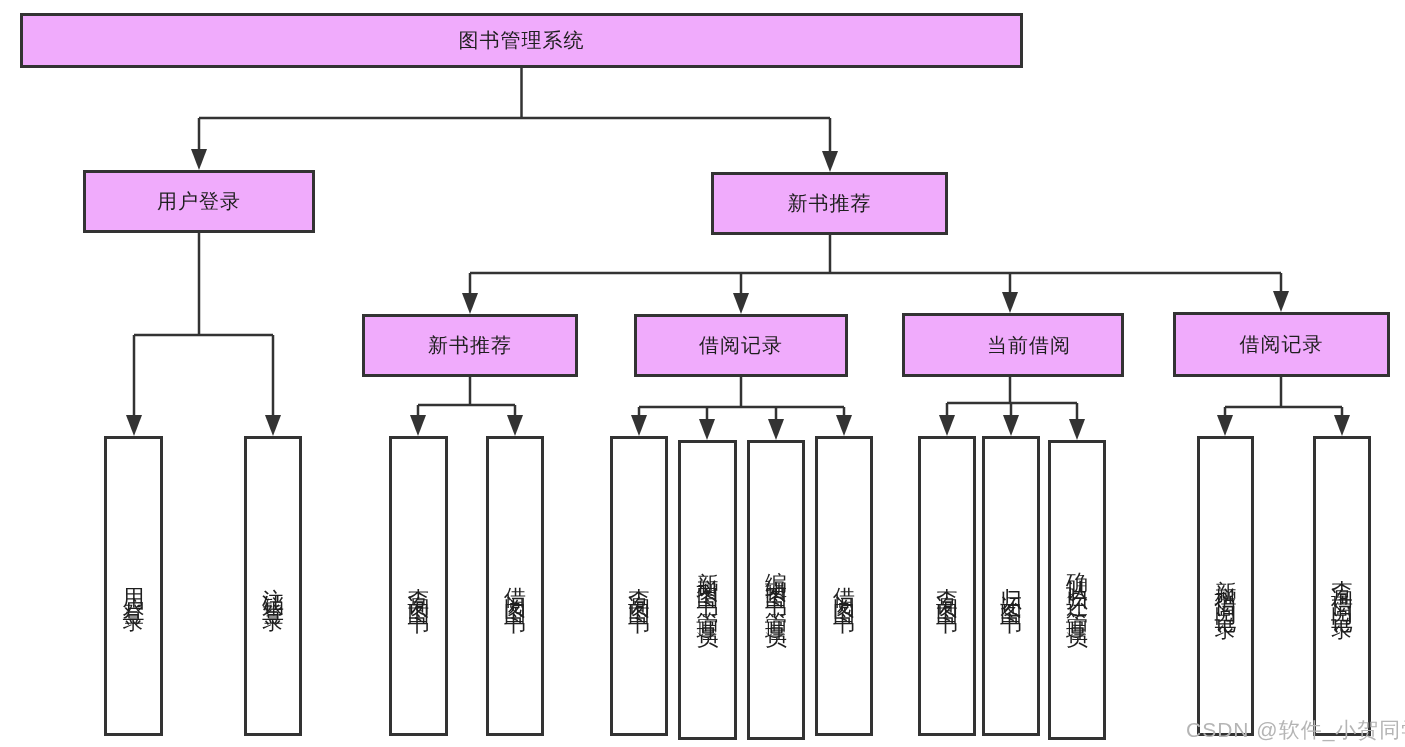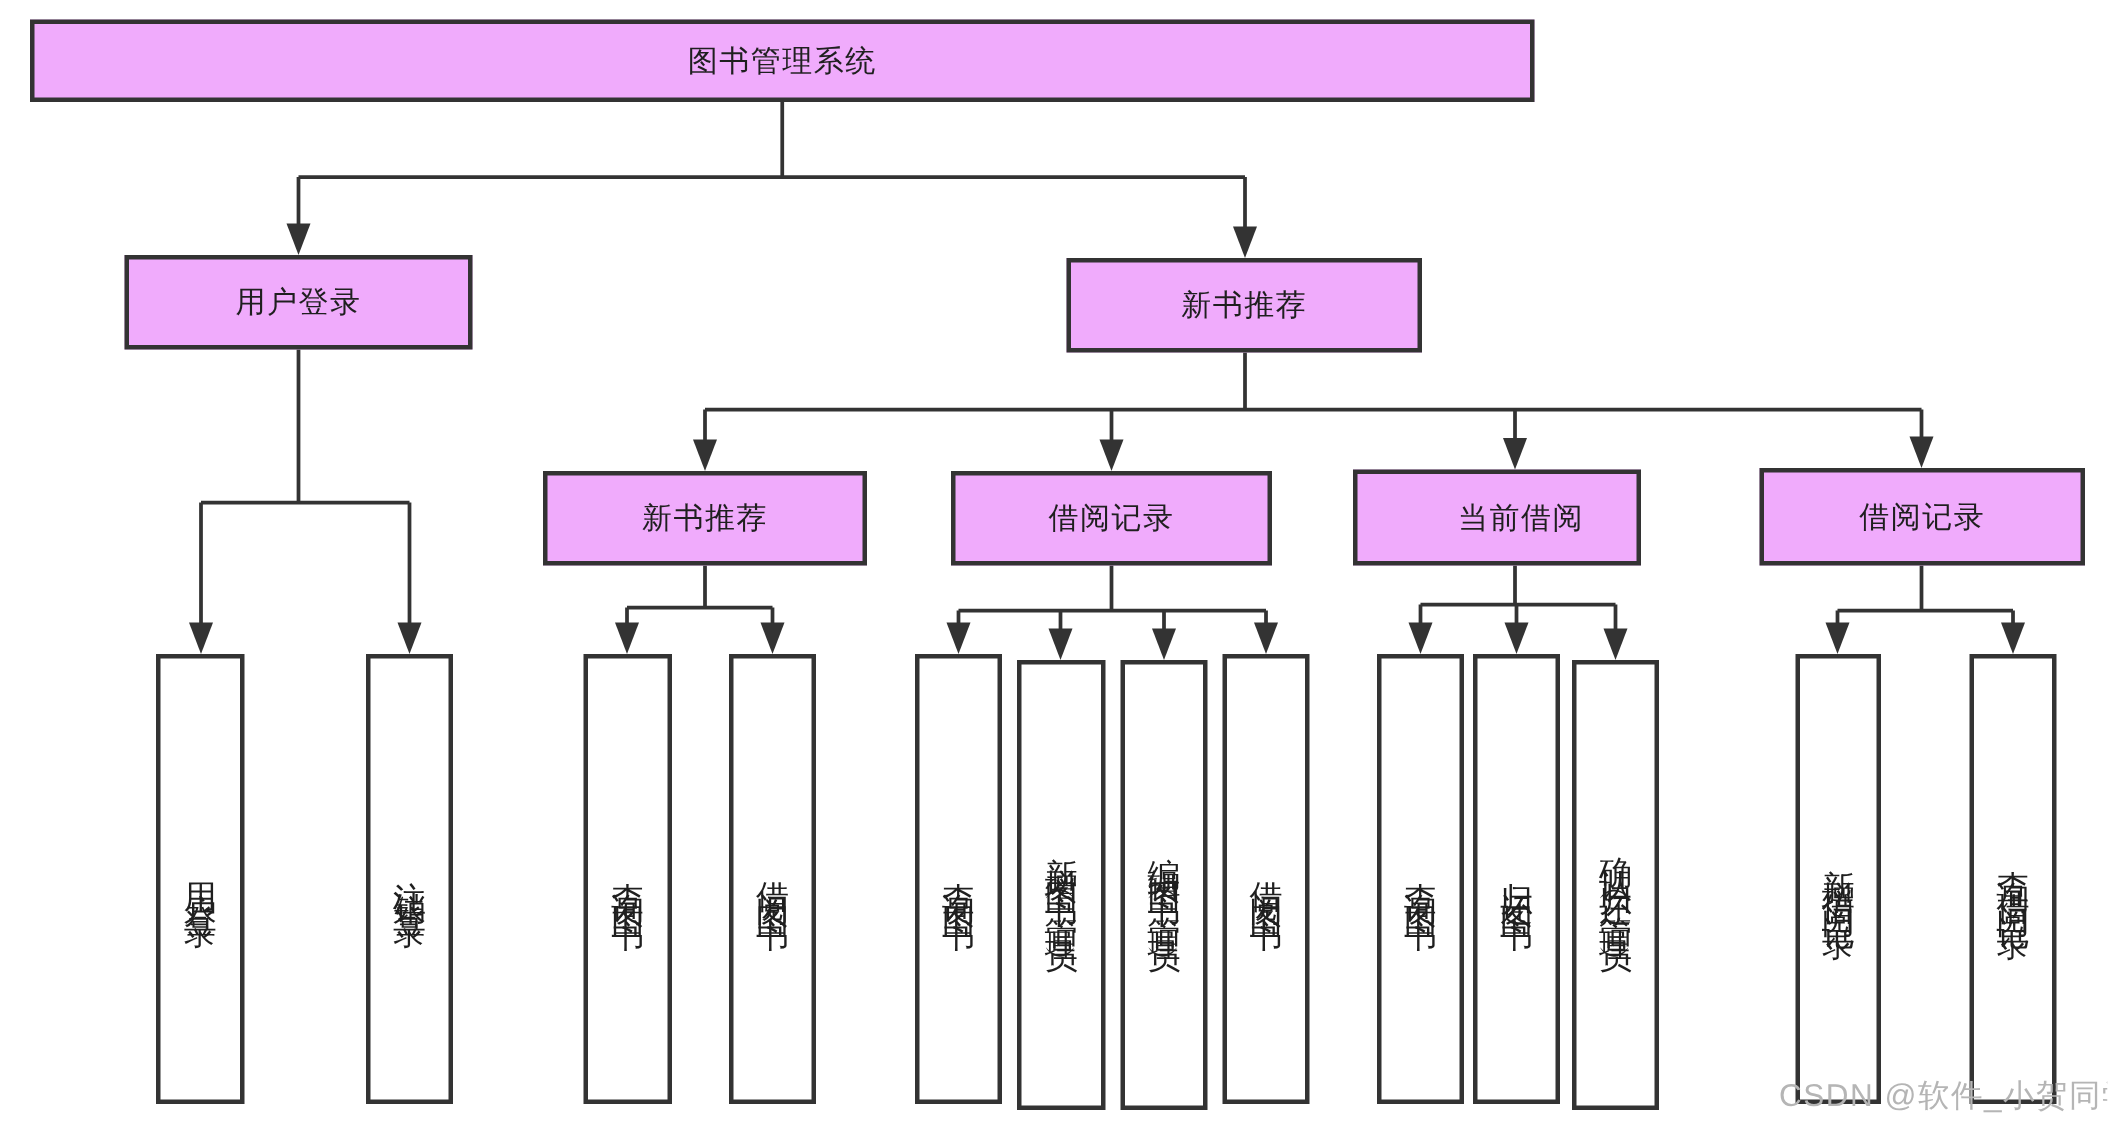--- a/index.html
+++ b/index.html
@@ -135,21 +135,21 @@
     </g>
   </svg>
 
   <div class="hnode" style="left:20px; top:13px; width:1003px; height:55px;">图书管理系统</div>
 
   <div class="hnode" style="left:83px; top:170px; width:232px; height:63px;">用户登录</div>
   <div class="hnode" style="left:711px; top:172px; width:237px; height:63px;">新书推荐</div>
 
   <div class="hnode" style="left:362px; top:314px; width:216px; height:63px;">新书推荐</div>
   <div class="hnode" style="left:634px; top:314px; width:214px; height:63px;">借阅记录</div>
-  <div class="hnode" style="left:902px; top:313px; width:192px; height:64px;padding-left:32px;">当前借阅</div>
+  <div class="hnode" style="left:902px; top:313px; width:222px; height:64px;padding-left:32px;">当前借阅</div>
   <div class="hnode" style="left:1173px; top:312px; width:217px; height:65px;">借阅记录</div>
 
   <div class="vnode" style="left:104px; top:436px; width:59px; height:300px;">
     <span>用户登录</span>
   </div>
   <div class="vnode" style="left:244px; top:436px; width:58px; height:300px;">
     <span>注销登录</span>
   </div>
 
   <div class="vnode" style="left:389px; top:436px; width:59px; height:300px;">

